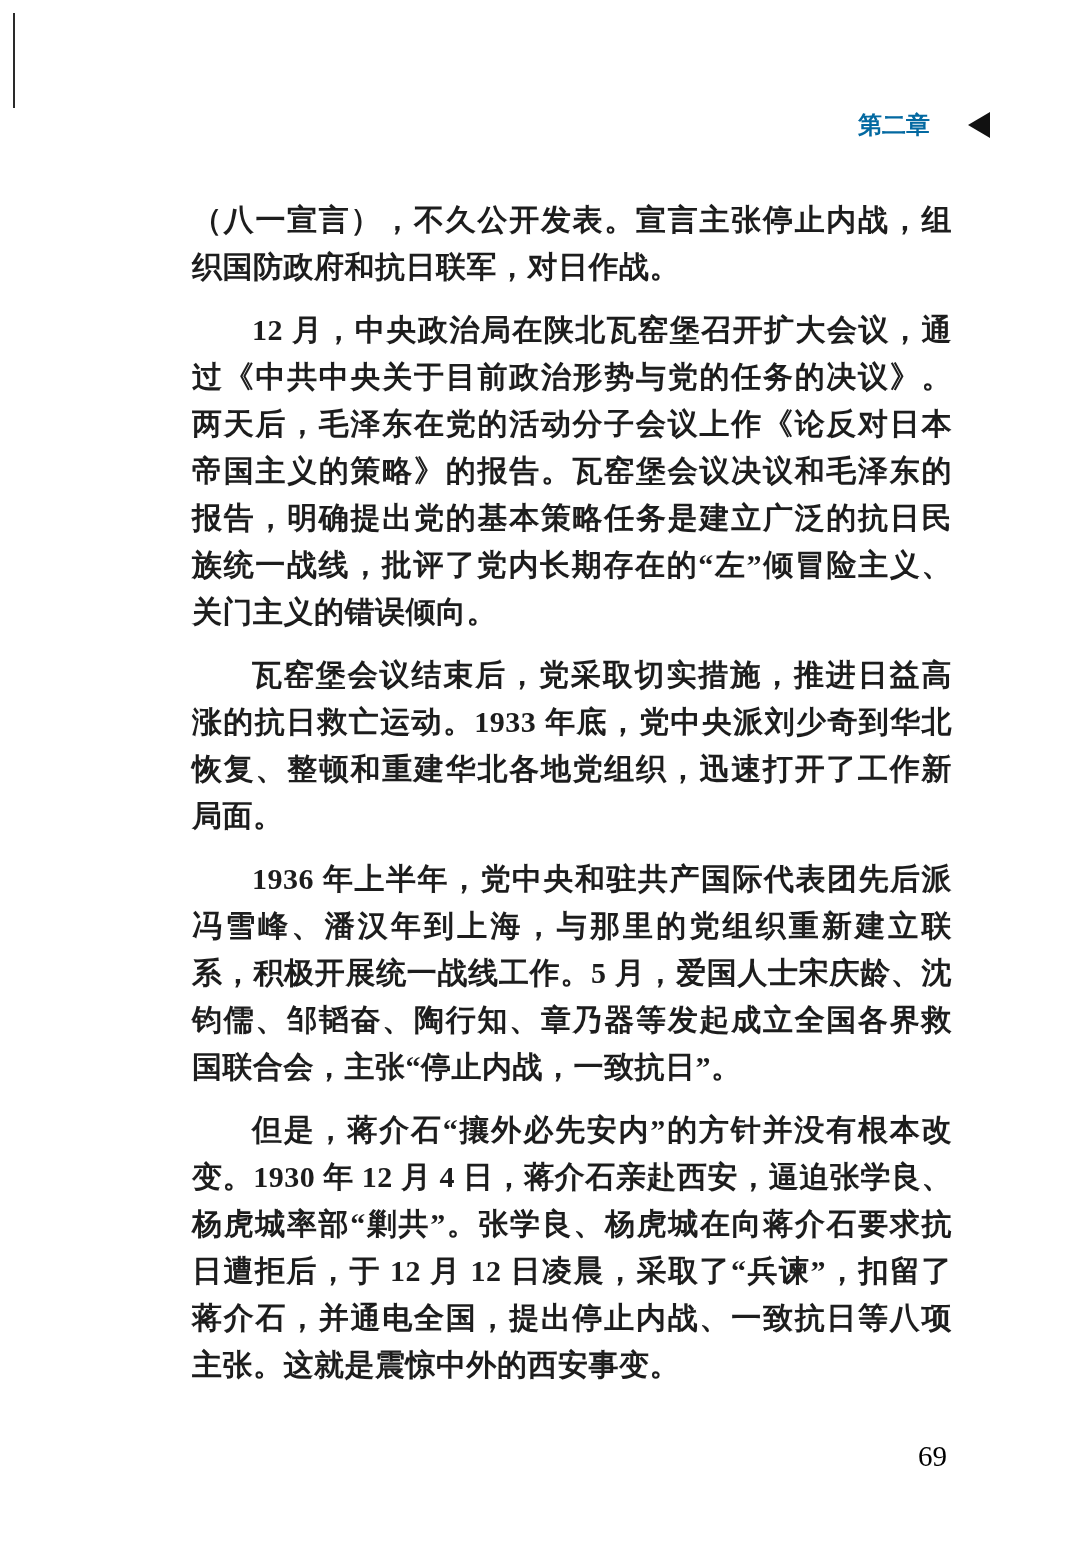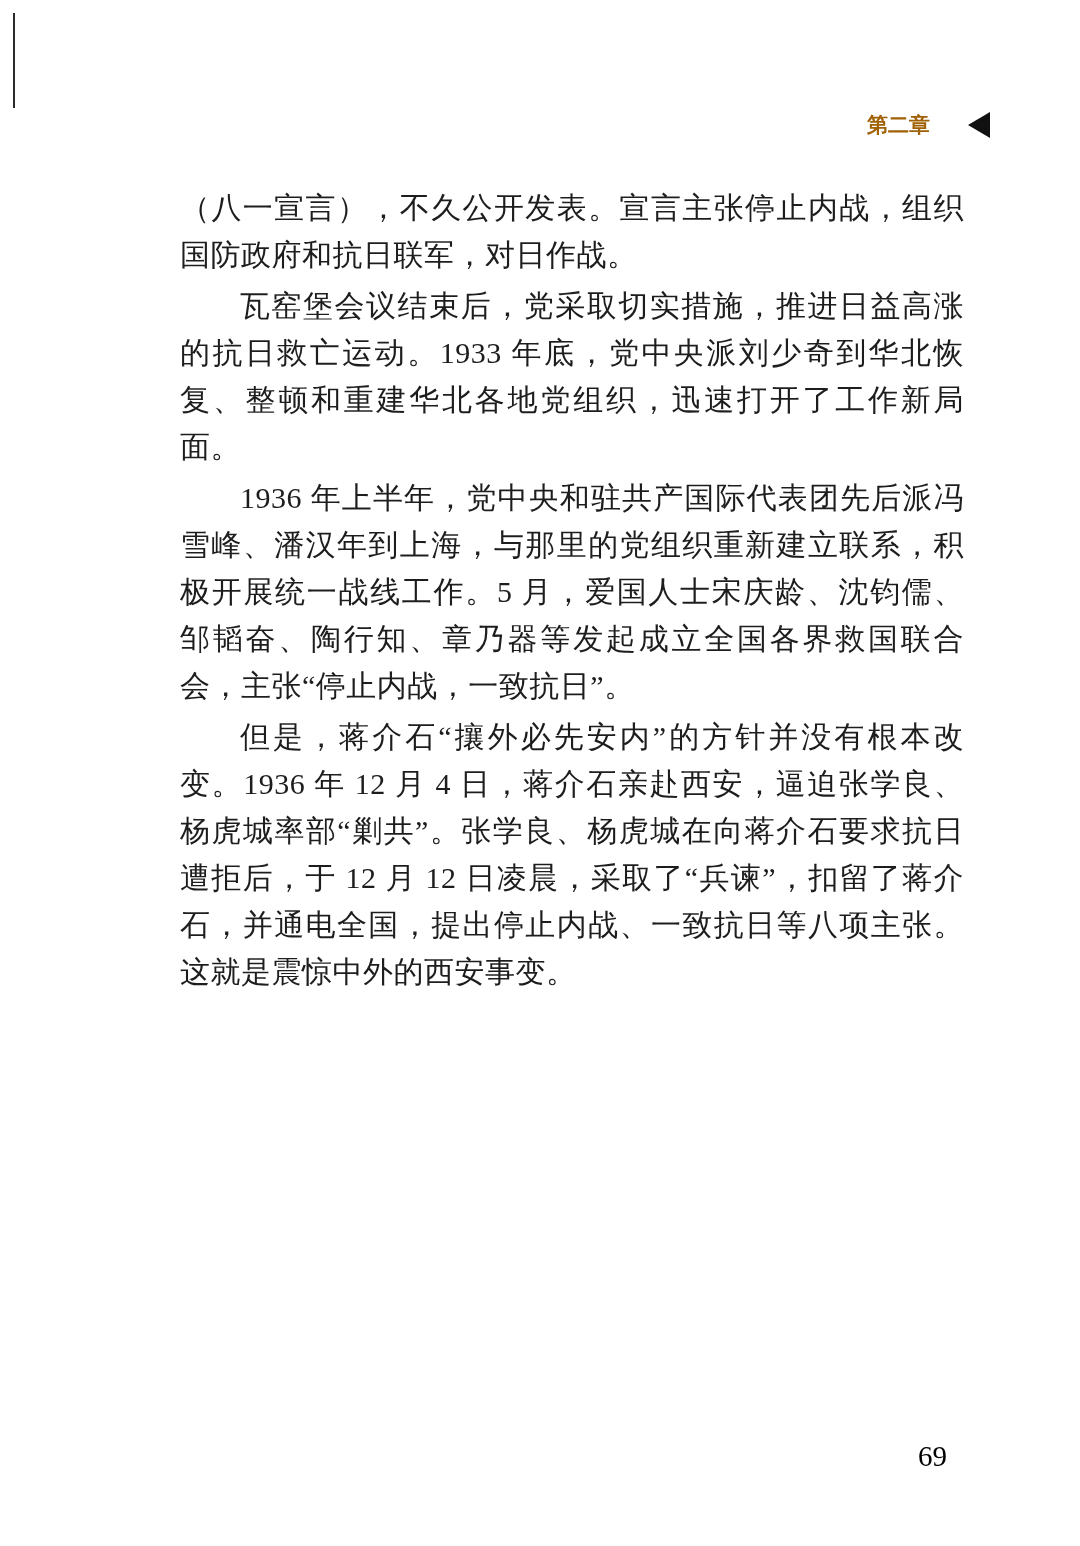--- a/index.html
+++ b/index.html
@@ -27,23 +27,23 @@
   }
   
   .chapter-header {
     position: absolute;
     top: 108px;
     right: 90px;
     display: flex;
     align-items: center;
     font-family: "Liberation Sans", "DejaVu Sans", sans-serif;
     font-weight: 700;
-    font-size: 21px;
+    font-size: 24px;
     line-height: 34px;
-    color: #a16207;
+    color: #0369a1;
     white-space: nowrap;
   }
   .chapter-header .chapter-label {
     margin-right: 26px;
   }
   .chapter-header .triangle {
     width: 0;
     height: 0;
     border-top: 13px solid transparent;
     border-bottom: 13px solid transparent;
@@ -55,22 +55,23 @@
     position: absolute;
     left: 176px;
     top: 180px;
     width: 792px;
     font-size: 30px;
     line-height: 47px;
     text-align: justify;
     letter-spacing: 0.5px;
   }
   .text-block p {
-    margin: 4px;
+    margin: 16px;
     padding: 0;
+    font-weight: bold;
   }
   .text-block p.indent {
     text-indent: 2em;
   }
   
   .page-number {
     position: absolute;
     left: 918px;
     top: 1440px;
     font-size: 29px;
@@ -84,20 +85,21 @@
 
   <div class="scan-line"></div>
 
   <div class="chapter-header">
     <span class="chapter-label">第二章</span>
     <span class="triangle"></span>
   </div>
 
   <div class="text-block">
     <p>（八一宣言），不久公开发表。宣言主张停止内战，组织国防政府和抗日联军，对日作战。</p>
+    <p class="indent">12 月，中央政治局在陕北瓦窑堡召开扩大会议，通过《中共中央关于目前政治形势与党的任务的决议》。两天后，毛泽东在党的活动分子会议上作《论反对日本帝国主义的策略》的报告。瓦窑堡会议决议和毛泽东的报告，明确提出党的基本策略任务是建立广泛的抗日民族统一战线，批评了党内长期存在的“左”倾冒险主义、关门主义的错误倾向。</p>
     <p class="indent">瓦窑堡会议结束后，党采取切实措施，推进日益高涨的抗日救亡运动。1933 年底，党中央派刘少奇到华北恢复、整顿和重建华北各地党组织，迅速打开了工作新局面。</p>
     <p class="indent">1936 年上半年，党中央和驻共产国际代表团先后派冯雪峰、潘汉年到上海，与那里的党组织重新建立联系，积极开展统一战线工作。5 月，爱国人士宋庆龄、沈钧儒、邹韬奋、陶行知、章乃器等发起成立全国各界救国联合会，主张“停止内战，一致抗日”。</p>
-    <p class="indent">但是，蒋介石“攘外必先安内”的方针并没有根本改变。1936 年 12 月 4 日，蒋介石亲赴西安，逼迫张学良、杨虎城率部“剿共”。张学良、杨虎城在向蒋介石要求抗日遭拒后，于 12 月 12 日凌晨，采取了“兵谏”，扣留了蒋介石，并通电全国，提出停止内战、一致抗日等八项主张。这就是震惊中外的西安事变。</p>
+    <p class="indent">但是，蒋介石“攘外必先安内”的方针并没有根本改变。1930 年 12 月 4 日，蒋介石亲赴西安，逼迫张学良、杨虎城率部“剿共”。张学良、杨虎城在向蒋介石要求抗日遭拒后，于 12 月 12 日凌晨，采取了“兵谏”，扣留了蒋介石，并通电全国，提出停止内战、一致抗日等八项主张。这就是震惊中外的西安事变。</p>
   </div>
 
   <div class="page-number">69</div>
 
 </div>
 
 </body></html>

